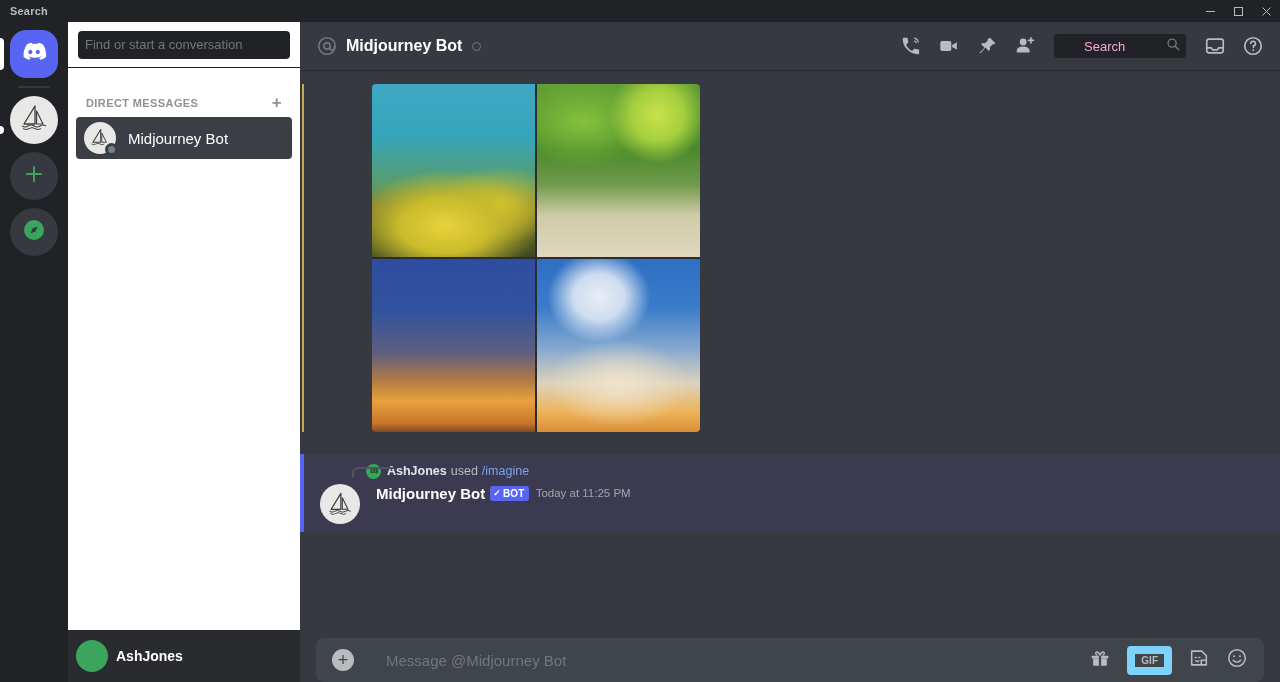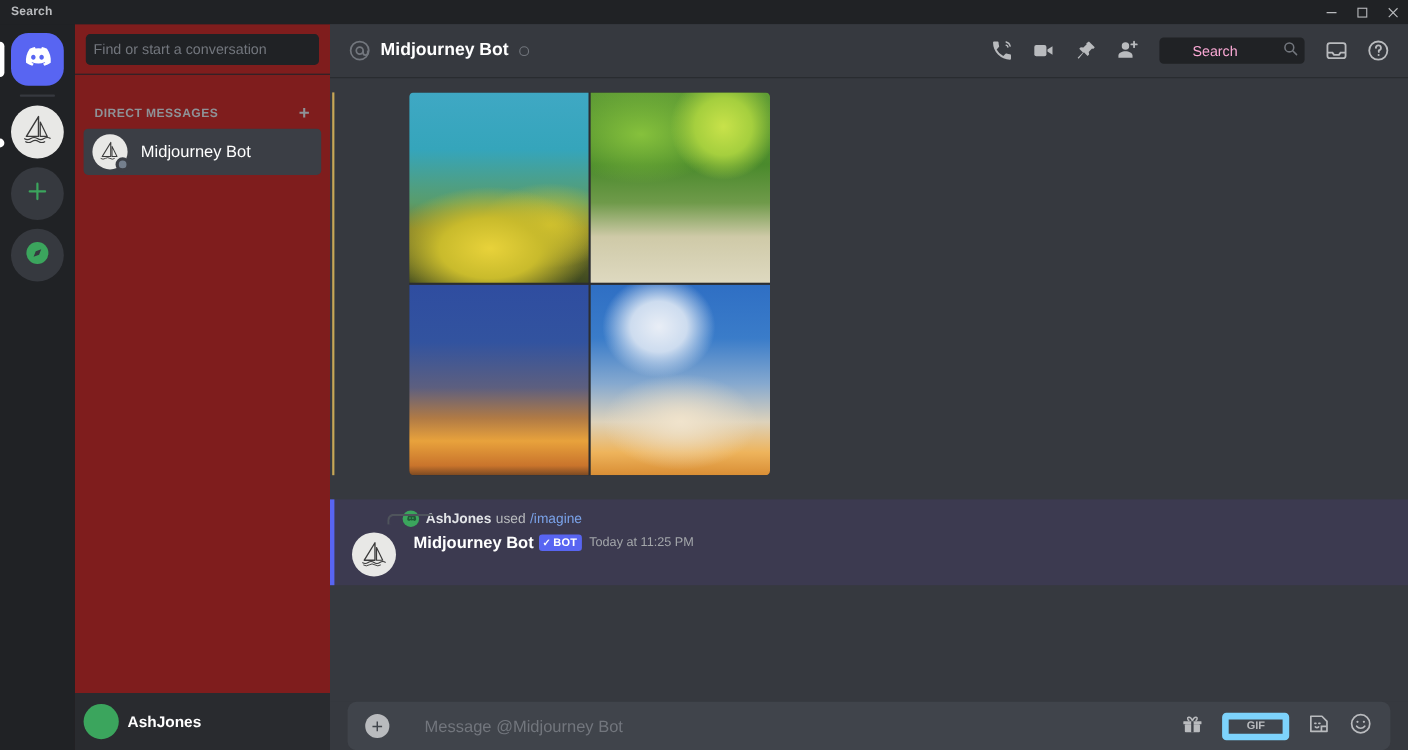--- a/index.html
+++ b/index.html
@@ -44,21 +44,21 @@
     display: flex; align-items: center; justify-content: center;
     margin-bottom: 8px; position: relative; flex: 0 0 48px;
   }
   .railitem.home { background: #5865f2; border-radius: 16px; }
   .railitem.mj { background: #e8e8e6; border-radius: 50%; }
   .railitem.circ { background: #36393f; border-radius: 50%; color: #3ba55d; }
   .rail-sep { width: 32px; height: 2px; background: #36393f; border-radius: 1px; margin: 0 0 8px; }
 
   
   #dmcol {
-    width: 232px; flex: 0 0 232px; background: #7f1d1d;
+    width: 232px; flex: 0 0 232px; background: #ffffff;
     display: flex; flex-direction: column;
   }
   #dmsearchwrap { height: 46px; display: flex; align-items: center;
     padding: 0 10px; border-bottom: 1px solid #232428; }
   #dmsearch {
     width: 100%; height: 28px; background: #202225; border-radius: 4px;
     color: #72767d; font-size: 13px; display: flex; align-items: center;
     padding: 0 7px; border: none; outline: none;
     font-family: "Liberation Sans", sans-serif;
   }
@@ -207,22 +207,22 @@
     display: flex; align-items: center; padding: 0 16px 0 16px;
   }
   #cbox .plusbtn {
     width: 22px; height: 22px; border-radius: 50%; background: #b9bbbe;
     display: flex; align-items: center; justify-content: center;
     color: #40444b; font-size: 18px; line-height: 1; flex: 0 0 22px;
   }
   #cbox .cph { color: #72767d; font-size: 15px; margin-left: 32px; flex: 1; }
   #cbox .ctools { display: flex; align-items: center; gap: 16px; color: #b9bbbe; }
   .giflbl {
-    border: 6px solid #7dd3fc; border-radius: 4px; color: #b9bbbe;
-    font-size: 10px; font-weight: bold; padding: 1px 16px; line-height: 11px;
+    border: 8px solid #7dd3fc; border-radius: 4px; color: #b9bbbe;
+    font-size: 10px; font-weight: bold; padding: 1px 6px; line-height: 11px;
   }
 </style>
 </head>
 <body>
 
 <div id="titlebar">
   <span class="app-title">Search</span>
   <div id="winbtns">
     <div class="wb">
       <svg width="11" height="11" viewBox="0 0 11 11">

